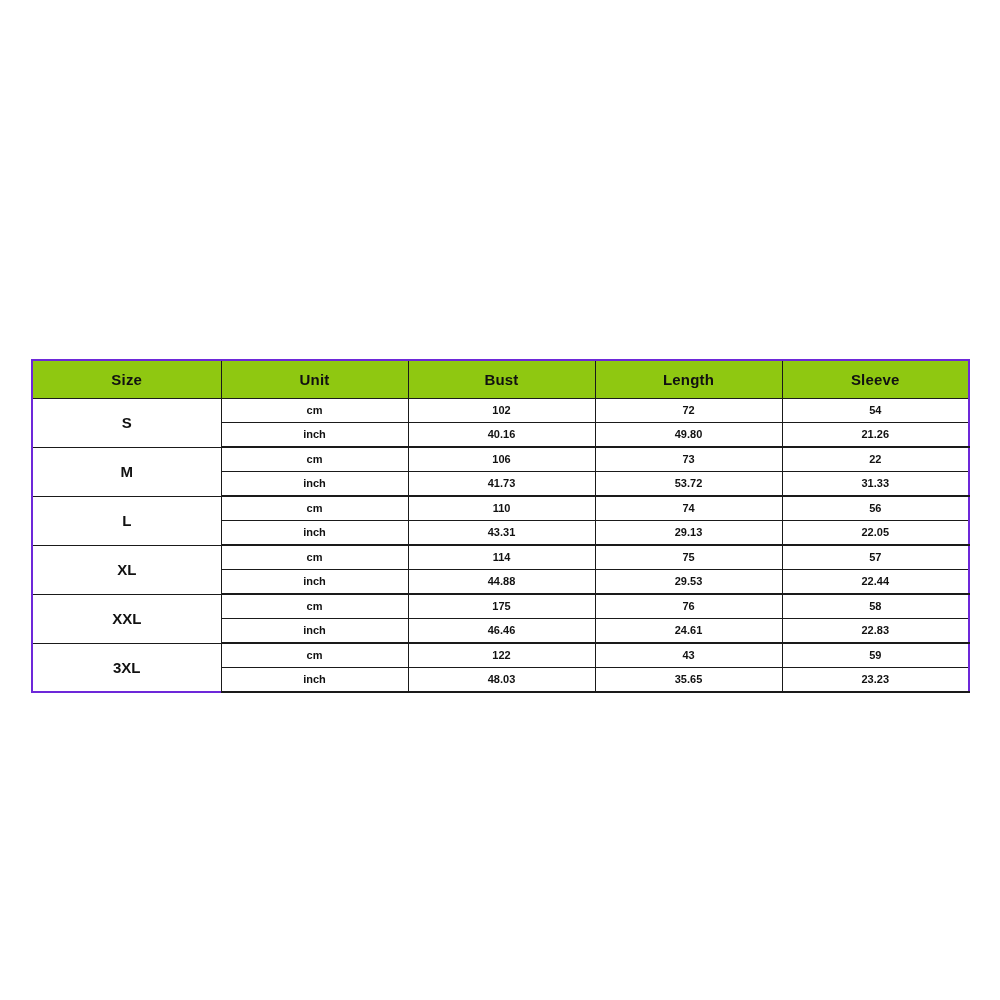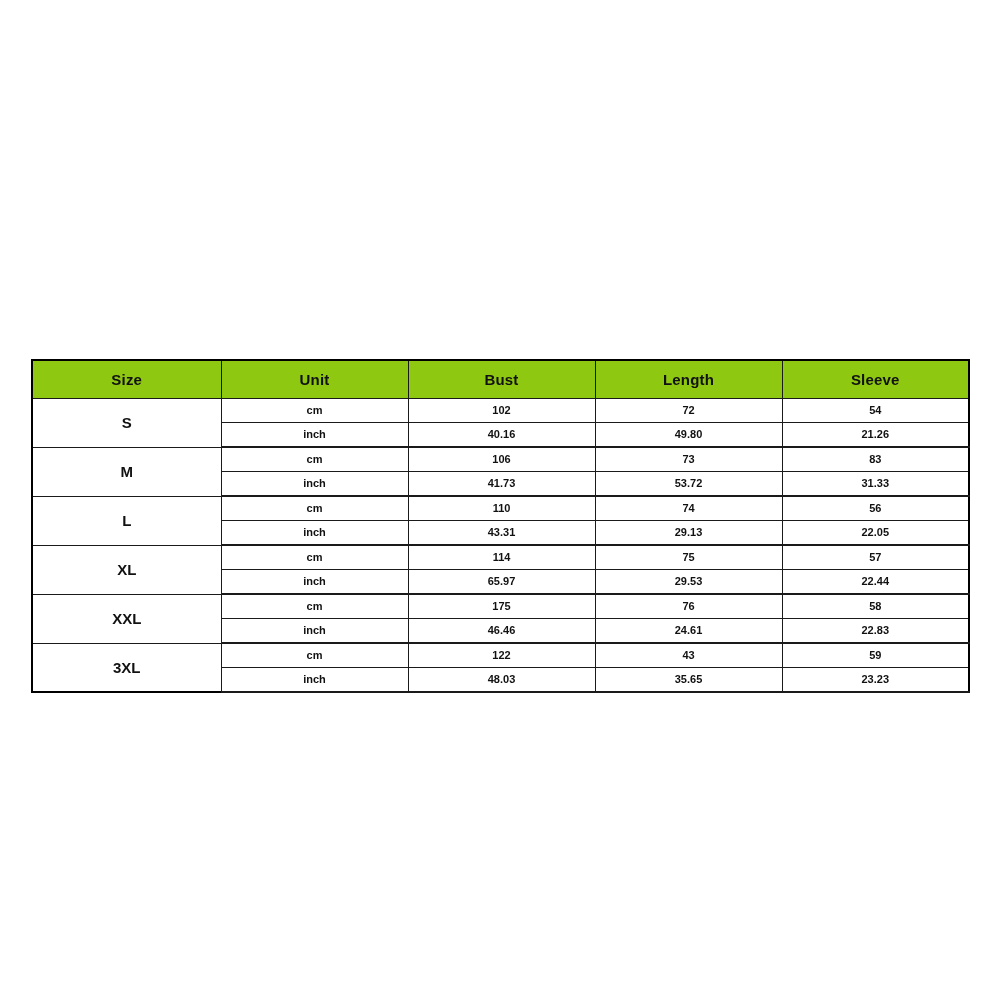--- a/index.html
+++ b/index.html
@@ -21,21 +21,21 @@
     position: absolute;
     left: 31px;
     top: 359px;
     width: 937px;
   }
 
   table.size-chart {
     width: 937px;
     border-collapse: collapse;
     table-layout: fixed;
-    border: 2px solid #000000;
+    border: 2px solid #6d28d9;
   }
 
   table.size-chart col.c-size   { width: 189px; }
   table.size-chart col.c-unit   { width: 187px; }
   table.size-chart col.c-bust   { width: 187px; }
   table.size-chart col.c-length { width: 187px; }
   table.size-chart col.c-sleeve { width: 187px; }
 
   table.size-chart th,
   table.size-chart td {
@@ -106,21 +106,21 @@
           <td>inch</td>
           <td>40.16</td>
           <td>49.80</td>
           <td>21.26</td>
         </tr>
         <tr>
           <td class="size-cell" rowspan="2">M</td>
           <td>cm</td>
           <td>106</td>
           <td>73</td>
-          <td>83</td>
+          <td>22</td>
         </tr>
         <tr class="group-end">
           <td>inch</td>
           <td>41.73</td>
           <td>53.72</td>
           <td>31.33</td>
         </tr>
         <tr>
           <td class="size-cell" rowspan="2">L</td>
           <td>cm</td>
@@ -136,21 +136,21 @@
         </tr>
         <tr>
           <td class="size-cell" rowspan="2">XL</td>
           <td>cm</td>
           <td>114</td>
           <td>75</td>
           <td>57</td>
         </tr>
         <tr class="group-end">
           <td>inch</td>
-          <td>65.97</td>
+          <td>44.88</td>
           <td>29.53</td>
           <td>22.44</td>
         </tr>
         <tr>
           <td class="size-cell" rowspan="2">XXL</td>
           <td>cm</td>
           <td>175</td>
           <td>76</td>
           <td>58</td>
         </tr>

